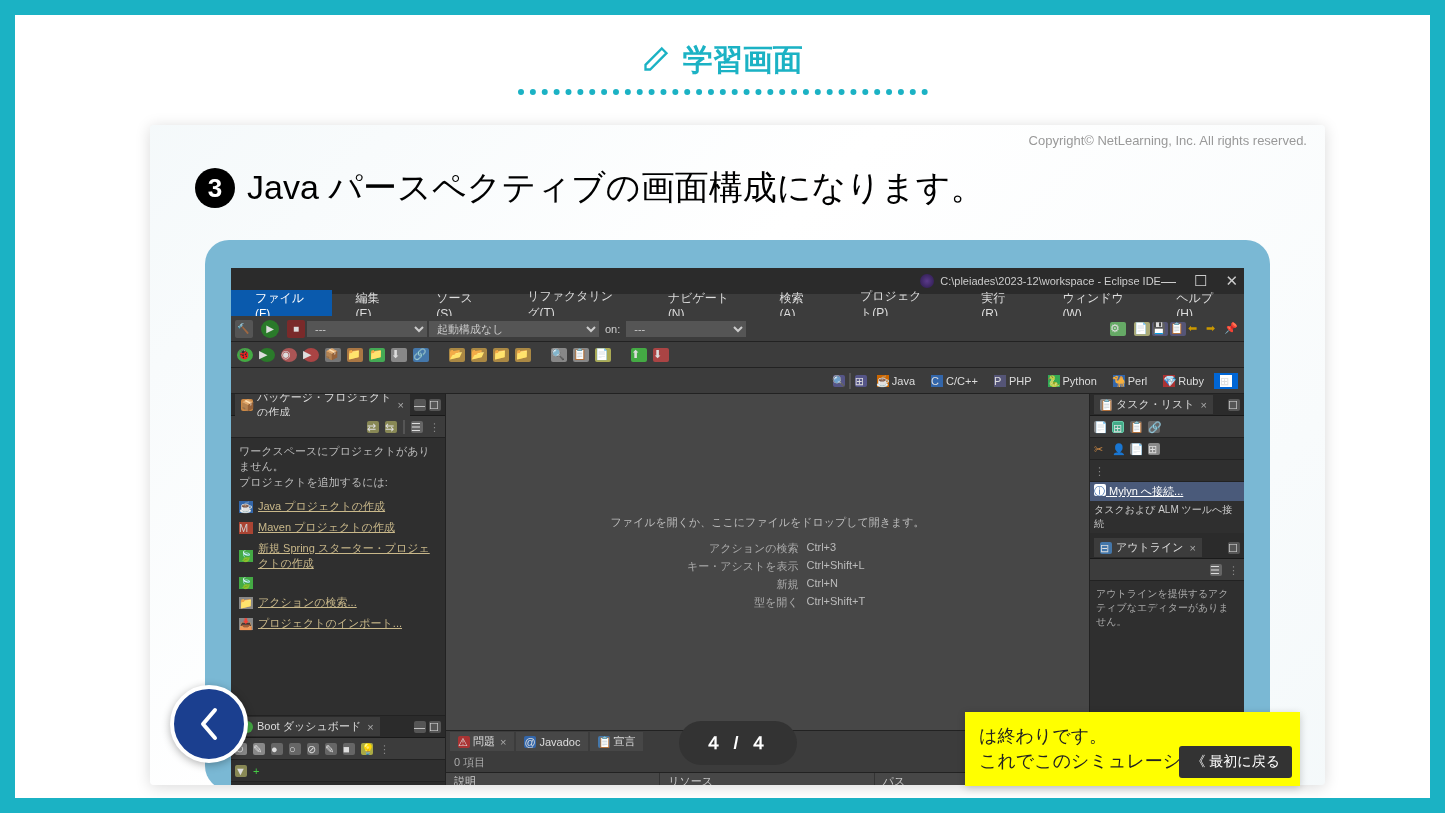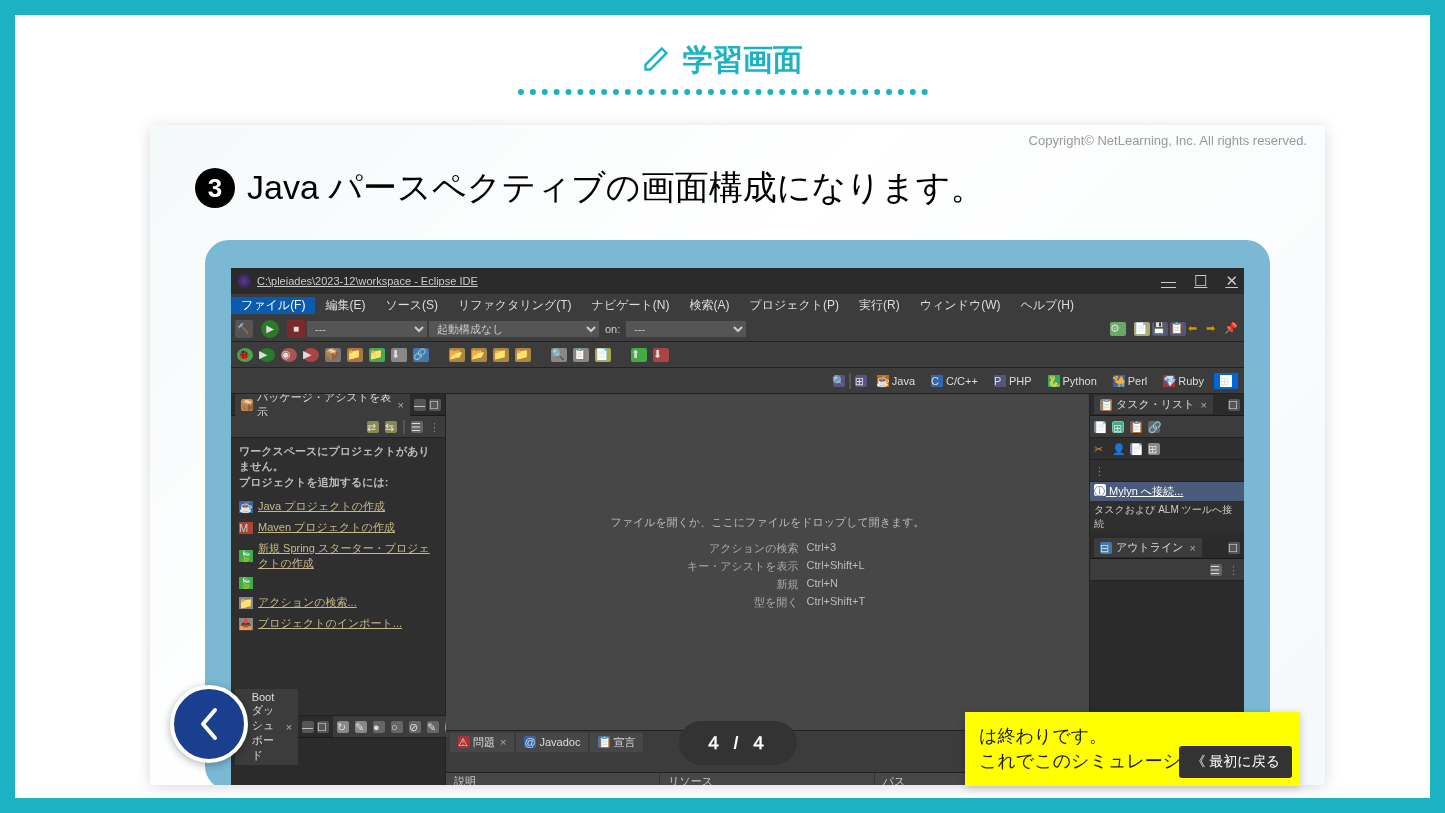--- a/index.html
+++ b/index.html
@@ -9,25 +9,25 @@
 .page-title-text { color: #1bb2c4; font-size: 30px; font-weight: bold; display: inline-block; vertical-align: middle; }
 .pencil-icon { display: inline-block; vertical-align: middle; margin-right: 8px; color: #1bb2c4; }
 .dotted-line { border: none; border-top: 6px dotted #1bb2c4; width: 410px; margin: 8px auto 0; }
 .content-card { position: absolute; left: 135px; top: 110px; width: 1175px; height: 660px; background: #fff; box-shadow: 0 2px 15px rgba(0,0,0,0.15); border-radius: 4px; overflow: hidden; }
 .card-bg { position: absolute; inset: 0; background: linear-gradient(135deg, rgba(220,235,240,0.3) 0%, rgba(255,255,255,0.5) 40%, rgba(220,235,240,0.3) 100%); }
 .copyright { position: absolute; top: 8px; right: 18px; color: #999; font-size: 13px; }
 .heading { position: absolute; top: 40px; left: 45px; font-size: 34px; font-weight: 500; color: #000; display: flex; align-items: center; }
 .heading .num { display: inline-flex; width: 40px; height: 40px; border-radius: 50%; background: #000; color: #fff; align-items: center; justify-content: center; font-size: 26px; margin-right: 12px; font-weight: bold; }
 .ide-frame { position: absolute; top: 115px; left: 55px; width: 1065px; height: 550px; background: #7ab8d4; border-radius: 24px; padding: 28px 26px 0; overflow: hidden; }
 .ide { width: 100%; height: 100%; background: #2b2b2b; display: flex; flex-direction: column; font-size: 11px; color: #ddd; }
-.titlebar { height: 26px; background: #2b2b2b; display: flex; align-items: center; padding: 0 6px; color: #ccc; justify-content: space-between; text-decoration: underline; }
+.titlebar { height: 26px; background: #2b2b2b; display: flex; align-items: center; padding: 0 6px; color: #ccc; justify-content: flex-end; }
 .titlebar-left { display: flex; align-items: center; gap: 6px; }
 .titlebar-controls { display: flex; gap: 18px; font-size: 15px; color: #ccc; }
 .menubar { height: 22px; background: #3c3c3c; display: flex; align-items: center; gap: 0; font-size: 12px; }
-.menubar span { padding: 0 10px; color: #ddd; cursor: default; }
+.menubar span { padding: 0 24px; color: #ddd; cursor: default; }
 .menubar span.active { background: #0a5aad; color: #fff; }
 .toolbar { height: 26px; background: #3c3c3c; display: flex; align-items: center; gap: 2px; padding: 0 4px; border-bottom: 1px solid #222; }
 .tb-btn { width: 18px; height: 18px; display: inline-flex; align-items: center; justify-content: center; background: #444; border-radius: 2px; font-size: 10px; }
 .tb-btn.hammer { background: #555; color: #d88; }
 .tb-btn.play { background: #2a7a2a; border-radius: 50%; }
 .tb-btn.stop { background: #7a2a2a; }
 .tb-select { background: #555; border: none; color: #ccc; font-size: 11px; padding: 1px 4px; width: 120px; }
 .tb-text { color: #ccc; font-size: 11px; padding: 0 4px; }
 .toolbar2 { height: 26px; background: #3c3c3c; display: flex; align-items: center; gap: 6px; padding: 0 6px; border-bottom: 1px solid #222; }
 .tb-icon { width: 16px; height: 14px; display: inline-block; border-radius: 2px; }
@@ -36,26 +36,26 @@
 .persp-item.active { background: #0066d6; }
 .persp-icon { width: 12px; height: 12px; display: inline-block; }
 .ide-body { flex: 1; display: flex; overflow: hidden; }
 .left-col { width: 215px; display: flex; flex-direction: column; border-right: 1px solid #222; }
 .panel-tab { height: 22px; background: #2b2b2b; display: flex; align-items: center; padding: 0 4px; gap: 4px; justify-content: space-between; border-bottom: 1px solid #1a1a1a; }
 .panel-tab-title { display: flex; align-items: center; gap: 4px; }
 .panel-tab .tab-label { background: #3c3c3c; padding: 2px 6px; font-size: 11px; display: flex; align-items: center; gap: 4px; }
 .close-x { color: #aaa; font-size: 11px; margin-left: 2px; }
 .panel-toolbar { height: 22px; background: #3c3c3c; display: flex; align-items: center; justify-content: flex-end; padding: 0 4px; gap: 6px; border-bottom: 1px solid #222; }
 .panel-content { flex: 1; background: #2f2f2f; padding: 6px 8px; font-size: 11px; color: #ccc; overflow: hidden; }
-.panel-content .msg { color: #bbb; font-size: 11px; line-height: 1.4; font-weight: bold; }
+.panel-content .msg { color: #bbb; font-size: 11px; line-height: 1.4; }
 .link-list { margin-top: 6px; }
 .link-item { display: flex; align-items: center; gap: 5px; padding: 3px 0; font-size: 11px; }
 .link-item .lk { color: #c9b88a; text-decoration: underline; }
 .link-icon { width: 14px; height: 12px; display: inline-block; flex-shrink: 0; }
-.boot-panel { height: 75px; display: flex; flex-direction: row; border-top: 1px solid #222; }
+.boot-panel { height: 75px; display: flex; flex-direction: column; border-top: 1px solid #222; }
 .center-col { flex: 1; display: flex; flex-direction: column; background: #474747; }
 .editor-area { flex: 1; display: flex; flex-direction: column; align-items: center; justify-content: center; color: #bbb; font-size: 11px; gap: 3px; }
 .editor-area .drop-msg { margin-bottom: 8px; }
 .shortcut-row { display: flex; gap: 8px; }
 .shortcut-row .lbl { width: 160px; text-align: right; color: #aaa; }
 .shortcut-row .key { width: 90px; text-align: left; color: #bbb; }
 .bottom-tabs { height: 42px; border-top: 1px solid #222; background: #3c3c3c; display: flex; flex-direction: column; }
 .bottom-tab-row { display: flex; align-items: center; justify-content: space-between; padding: 0 4px; height: 22px; }
 .bottom-tab-row .tabs-left { display: flex; gap: 2px; }
 .bottom-tab-row .tab-item { background: #474747; padding: 2px 8px; font-size: 11px; display: flex; align-items: center; gap: 3px; }
@@ -196,21 +196,21 @@
               <span class="persp-icon" style="background:#fff">⊞</span>
             </span>
         </div>
 
         <div class="ide-body">
           <div class="left-col">
             <div class="panel-tab">
               <div class="panel-tab-title">
                 <span class="tab-label">
                   <span class="mini" style="background:#c84">📦</span>
-                  <span>パッケージ・アシストを表示</span>
+                  <span>パッケージ・プロジェクトの作成</span>
                   <span class="close-x">×</span>
                 </span>
               </div>
               <div class="dot-icons">
                 <span class="mini" style="background:#555">—</span>
                 <span class="mini" style="background:#555">☐</span>
               </div>
             </div>
             <div class="panel-toolbar">
               <span class="mini" style="background:#885">⇄</span>
@@ -318,20 +318,21 @@
                     </span>
                 </div>
                 <div class="dot-icons">
                   <span class="mini" style="background:#666">▼</span>
                   <span class="mini" style="background:#666">☰</span>
                   <span class="mini" style="color:#888">⋮</span>
                   <span class="mini" style="background:#555">—</span>
                   <span class="mini" style="background:#555">☐</span>
                 </div>
               </div>
+              <div class="bottom-sub">0 項目</div>
             </div>
             <div class="table-headers">
               <span>説明</span>
               <span>リソース</span>
               <span>パス</span>
             </div>
           </div>
 
           <div class="right-col">
             <div class="panel-tab">
@@ -373,20 +374,21 @@
                 <span class="close-x">×</span>
               </span>
               <div class="dot-icons">
                 <span class="mini" style="background:#555">☐</span>
               </div>
             </div>
             <div class="panel-toolbar" style="justify-content:flex-end">
               <span class="mini" style="background:#666">☰</span>
               <span class="mini" style="color:#888">⋮</span>
             </div>
+            <div class="outline-body">アウトラインを提供するアクティブなエディターがありません。</div>
           </div>
         </div>
       </div>
     </div>
 
     <div class="page-pill">４ / ４</div>
   </div>
 
   <div class="prev-btn">
     <svg width="24" height="36" viewBox="0 0 24 36" fill="none" stroke="#fff" stroke-width="4" stroke-linecap="round" stroke-linejoin="round">

